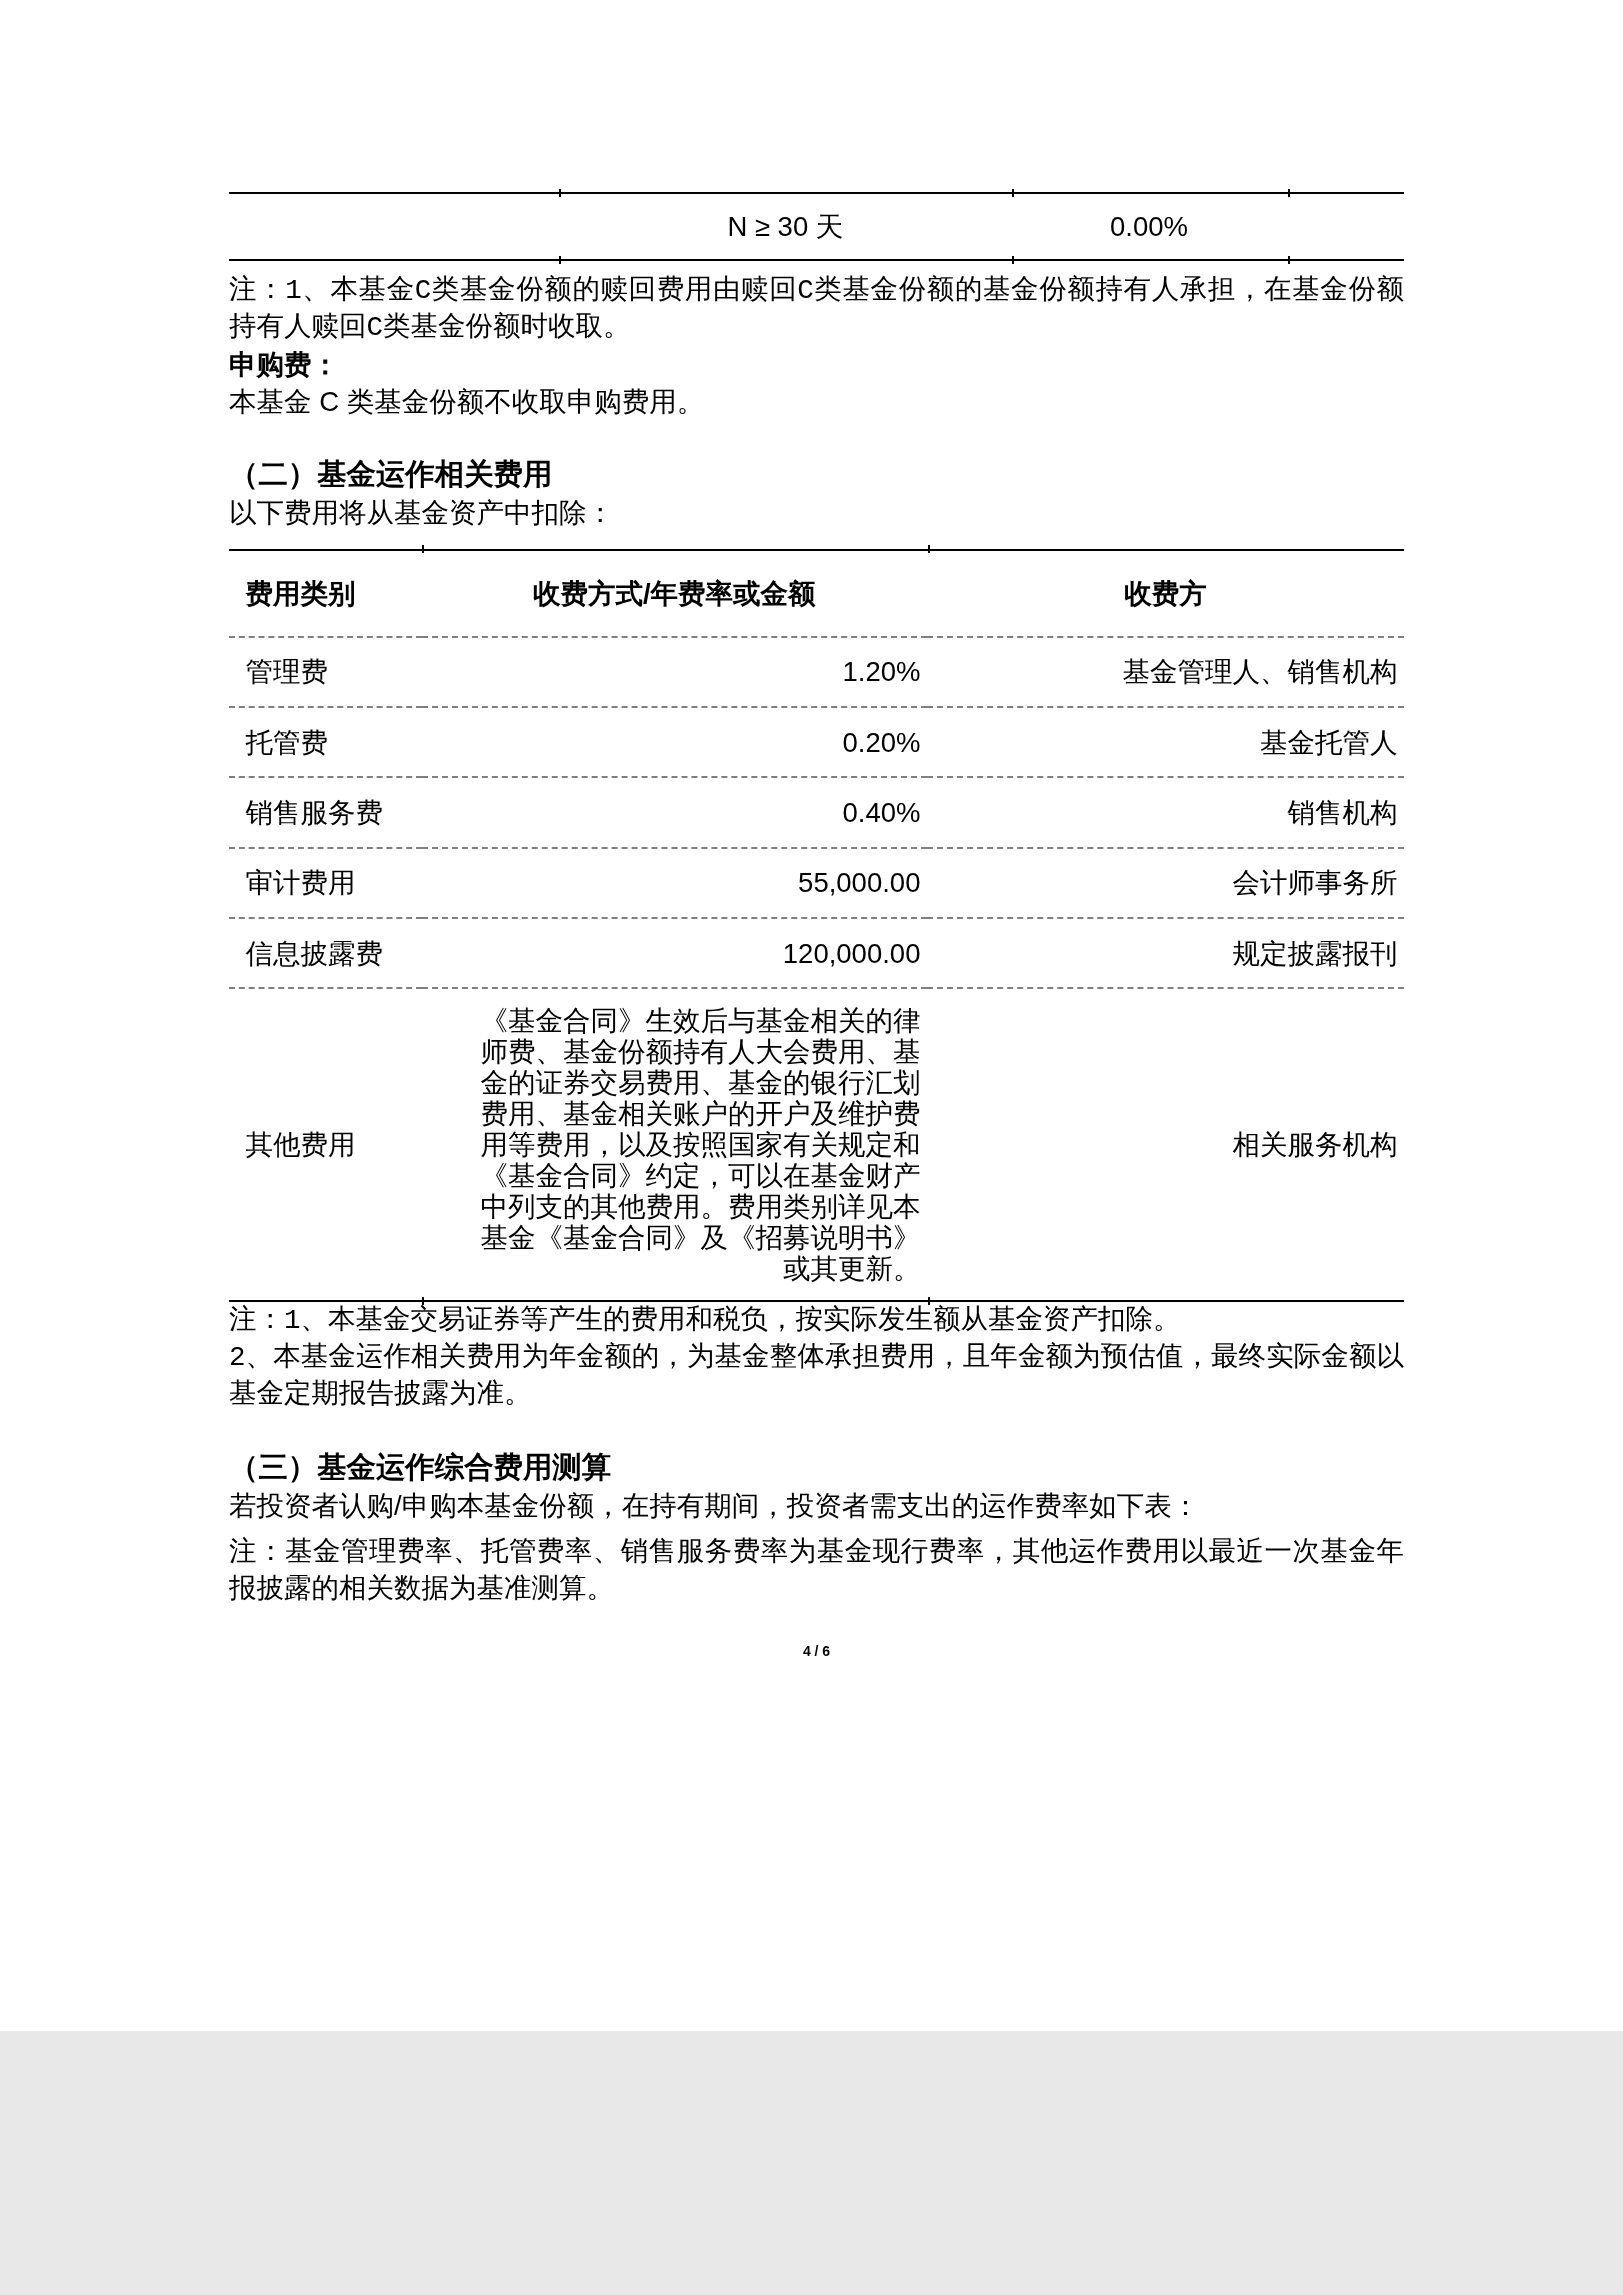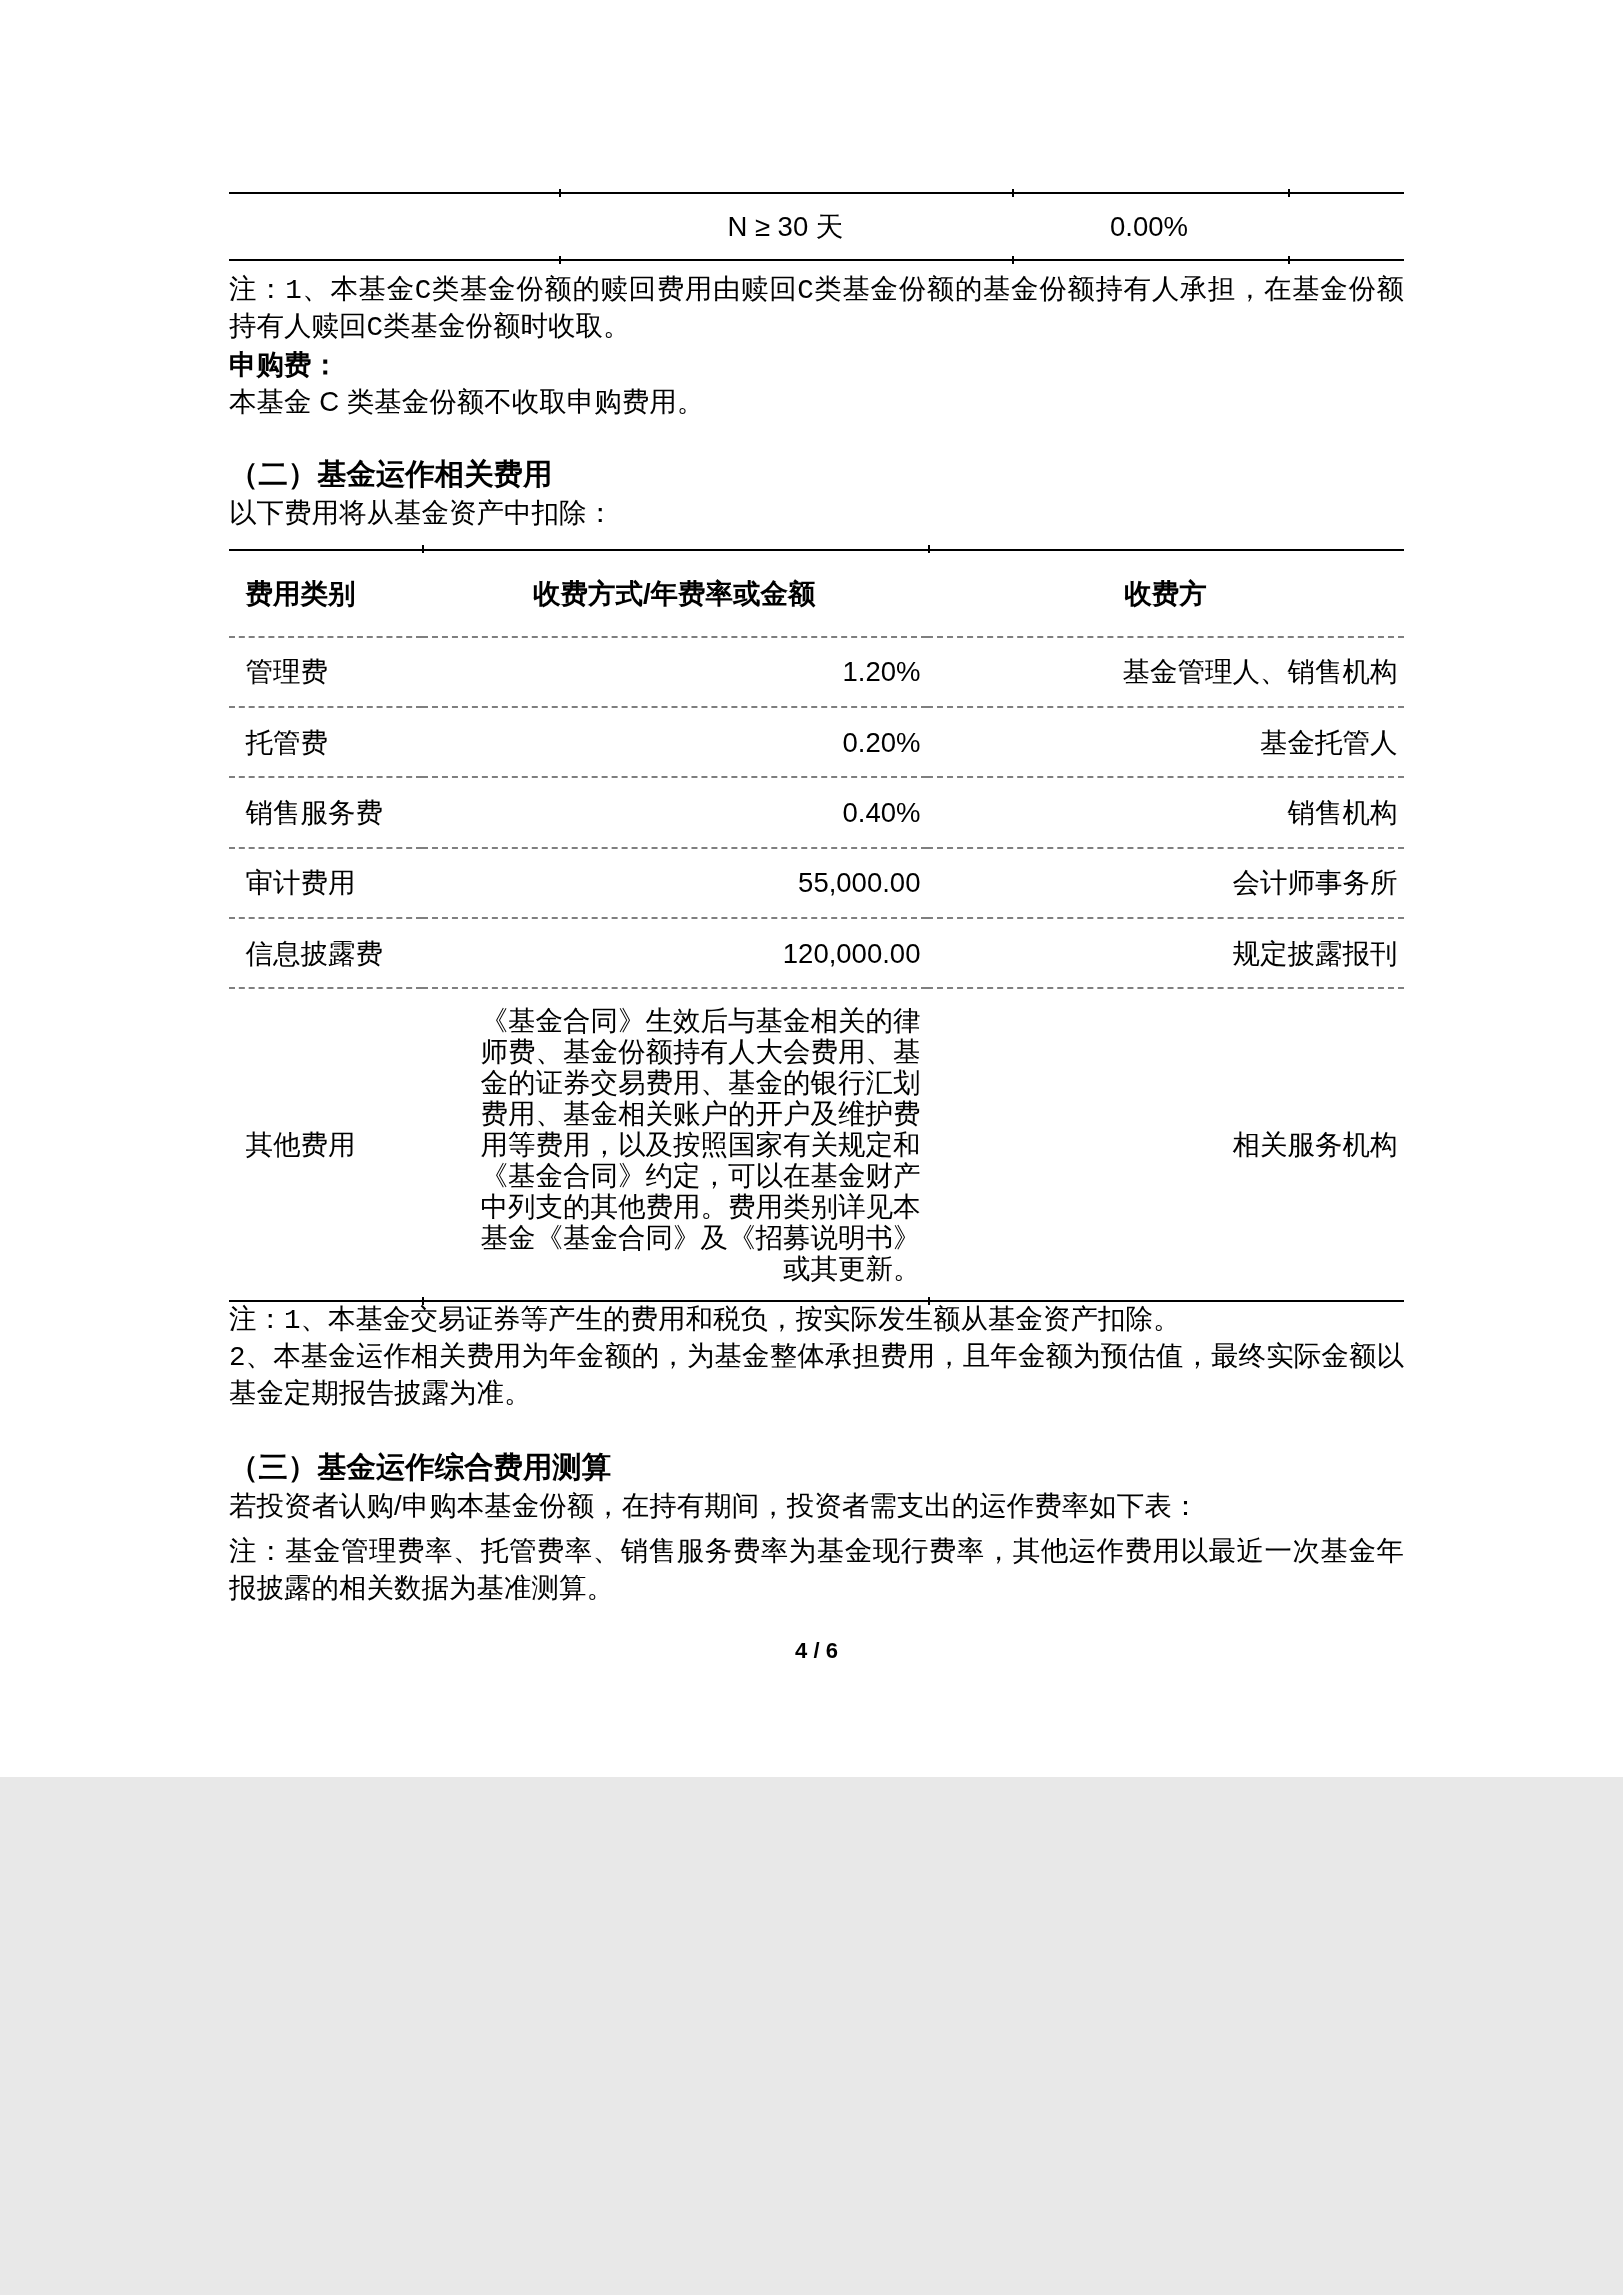--- a/index.html
+++ b/index.html
@@ -1,17 +1,17 @@
 <!DOCTYPE html>
 <html style="font-size:10.5px"><head>
 <meta charset="utf-8">
 <style>
   html,body{margin:0;padding:0;background:#e8e8e8;}
   .page{
-    width:1623px;height:1777px;background:#ffffff;color:#000;
+    width:1623px;height:2031px;background:#ffffff;color:#000;
     font-family:"Liberation Sans","DejaVu Sans",sans-serif;
     font-size:27.5px;line-height:37px;
     box-sizing:border-box;padding:192px 219px 0 229px;
     position:relative;margin:0 auto;
   }
   p{margin:0;}
   .jp{text-align:justify;text-justify:inter-ideograph;font-family:Liberation Mono, monospace;}
   .bold{font-weight:bold;}
 
   
@@ -35,21 +35,21 @@
   .other-desc{white-space:pre-line;line-height:31px;}
 
   .notes{margin-top:10.5px;}
 
   
   .t3{width:100%;border:1.3px solid #404040;border-top:2px solid #000;border-collapse:collapse;margin-top:2.6px;}
   .t3 td{text-align:center;vertical-align:middle;padding:0;}
   .t3 .hrow td{height:62px;border-bottom:2px solid #a6c1dc;}
   .t3 .vrow td{height:61px;}
 
-  .footer{margin-top:30px;text-align:center;font-weight:bold;font-size:22px;line-height:26px;}
+  .footer{margin-top:30px;text-align:center;font-weight:bold;font-size:14px;line-height:26px;}
 </style>
 </head>
 <body>
 
 <div class="page">
 
   <div class="t1wrap">
     <span class="tick top" style="left:28.1%"></span>
     <span class="tick top" style="left:66.6%"></span>
     <span class="tick top" style="left:90.1%"></span>

